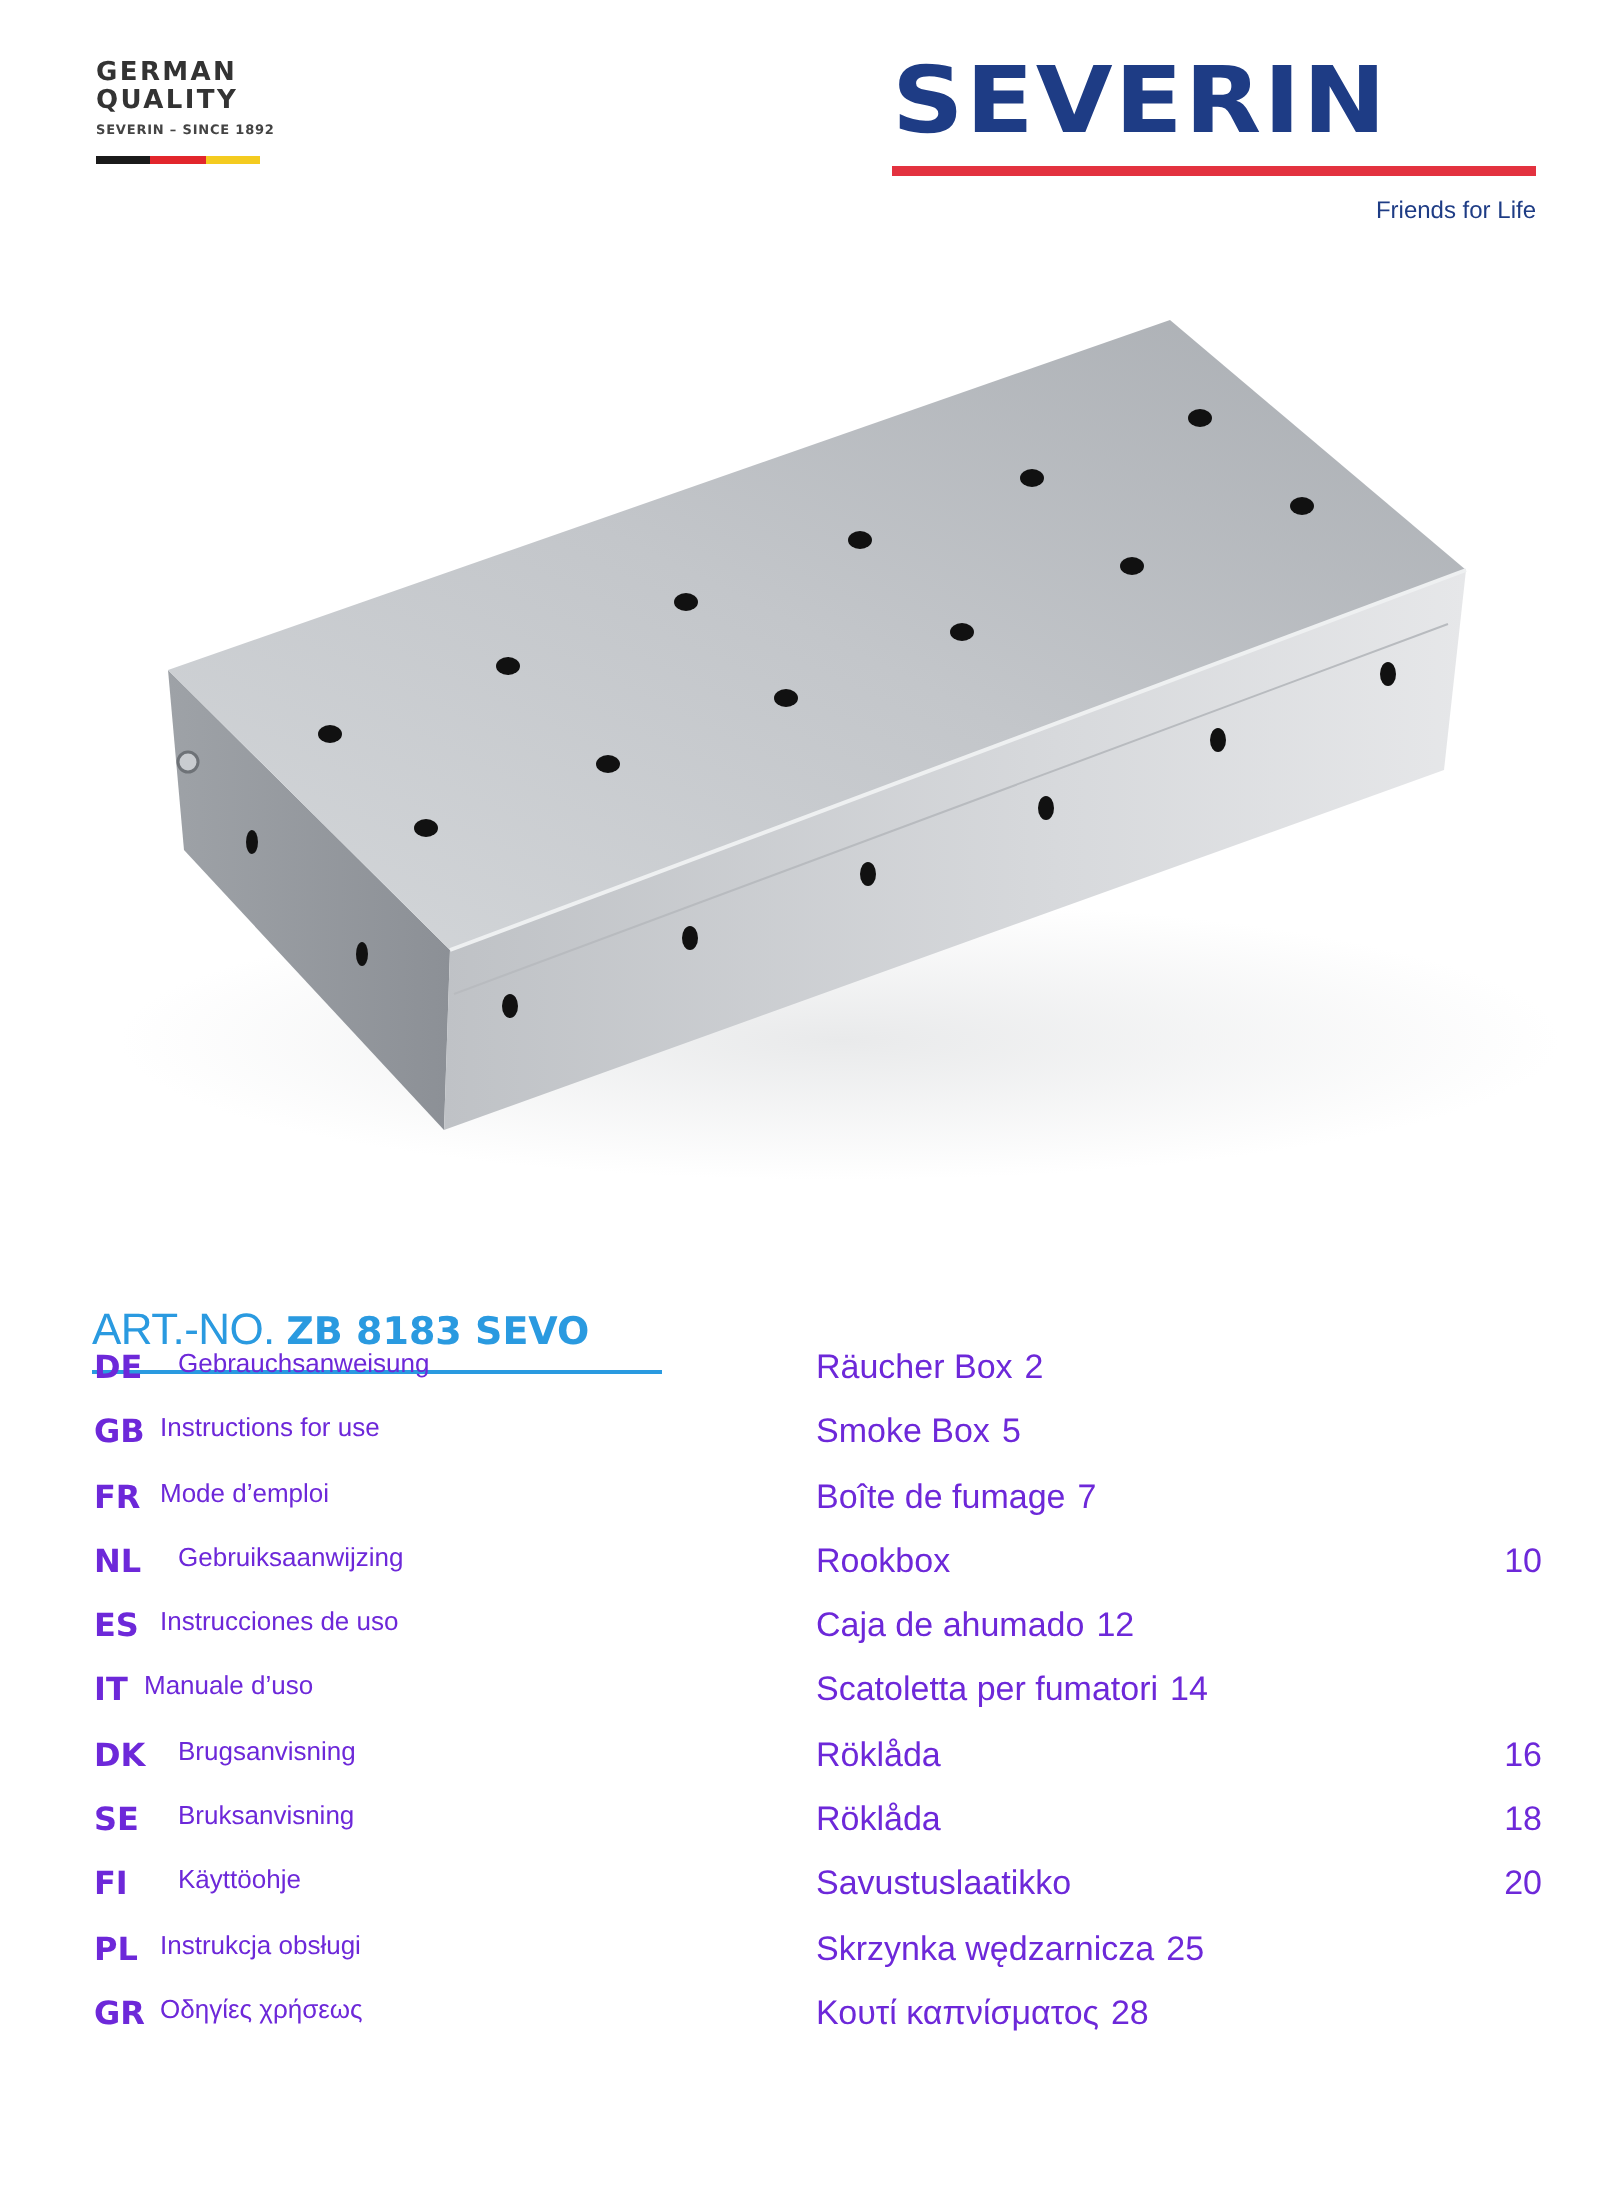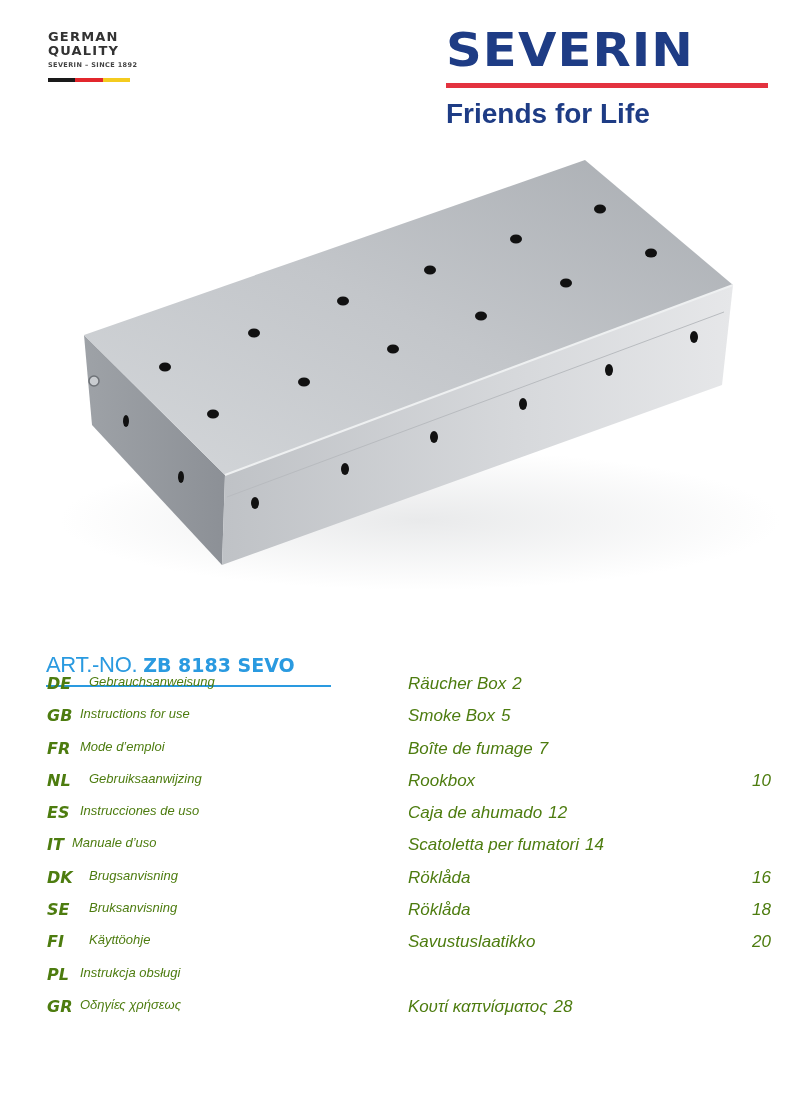--- a/index.html
+++ b/index.html
@@ -22,34 +22,34 @@
   .gq .flag span { flex: 1; }
 
   .brand { position: absolute; left: 446px; top: 27px; width: 322px; }
   .brand .name {
     font-family: "DejaVu Sans", sans-serif; font-weight: bold;
     font-size: 46px; color: #1e3c85; letter-spacing: 1px; line-height: 46px;
     transform: scaleX(1.08); transform-origin: left;
   }
   .brand .bar { height: 5px; margin-top: 10px; }
   .brand .tag {
-    text-align: left; font-family: "Liberation Sans", sans-serif; font-weight: bold;
-    font-size: 28px; color: #1e3c85; margin-top: 10px;
+    text-align: right; font-family: "Liberation Sans", sans-serif; font-weight: normal;
+    font-size: 12px; color: #1e3c85; margin-top: 10px;
   }
 
   .product { position: absolute; left: 0; top: 140px; width: 802px; height: 470px; }
 
   .art { position: absolute; left: 46px; top: 620px; width: 285px; margin-top: 32px; }
   .art .line1 { font-size: 22px; color: #2a9ae0; white-space: nowrap; }
   .art .pre { font-family: "Liberation Sans", sans-serif; font-weight: normal; letter-spacing: -0.3px; }
   .art .num { font-family: "DejaVu Sans", sans-serif; font-weight: bold; font-size: 19px; }
   .art .rule { height: 2px; background: #2a9ae0; margin-top: 7px; }
 
   .toc { position: absolute; left: 47px; top: 674px; width: 724px; }
-  .row { position: relative; height: 32.3px; font-size: 16px; color: #4d7c0f; font-style: italic; }
+  .row { position: relative; height: 32.3px; font-size: 16px; color: #6d28d9; }
   .row .code { position: absolute; left: 0; font-family: "DejaVu Sans", sans-serif; font-weight: bold; }
   .row .label { position: absolute; font-family: "Liberation Sans", sans-serif; font-size: 13px; }
   .row .title { position: absolute; left: 361px; font-family: "Liberation Sans", sans-serif; font-size: 17px; }
   .row .page-inline { margin-left: 6px; }
   .row .page-right { position: absolute; right: 0; font-family: "Liberation Sans", sans-serif; font-size: 17px; }
 </style>
 </head>
 <body>
 
 <div class="gq">
@@ -184,19 +184,20 @@
     </div>
     <div class="row">
       <span class="code">FI</span>
       <span class="label" style="left: 42px;">Käyttöohje</span>
       <span class="title"><span>Savustuslaatikko</span></span>
       <span class="page-right">20</span>
     </div>
     <div class="row">
       <span class="code">PL</span>
       <span class="label" style="left: 33px;">Instrukcja obsługi</span>
+      <span class="title"><span>Skrzynka wędzarnicza</span><span class="page-inline">25</span></span>
     </div>
     <div class="row">
       <span class="code">GR</span>
       <span class="label" style="left: 33px;">Οδηγίες χρήσεως</span>
       <span class="title"><span>Κουτί καπνίσματος</span><span class="page-inline">28</span></span>
     </div>
   </div>
 
 </body></html>

